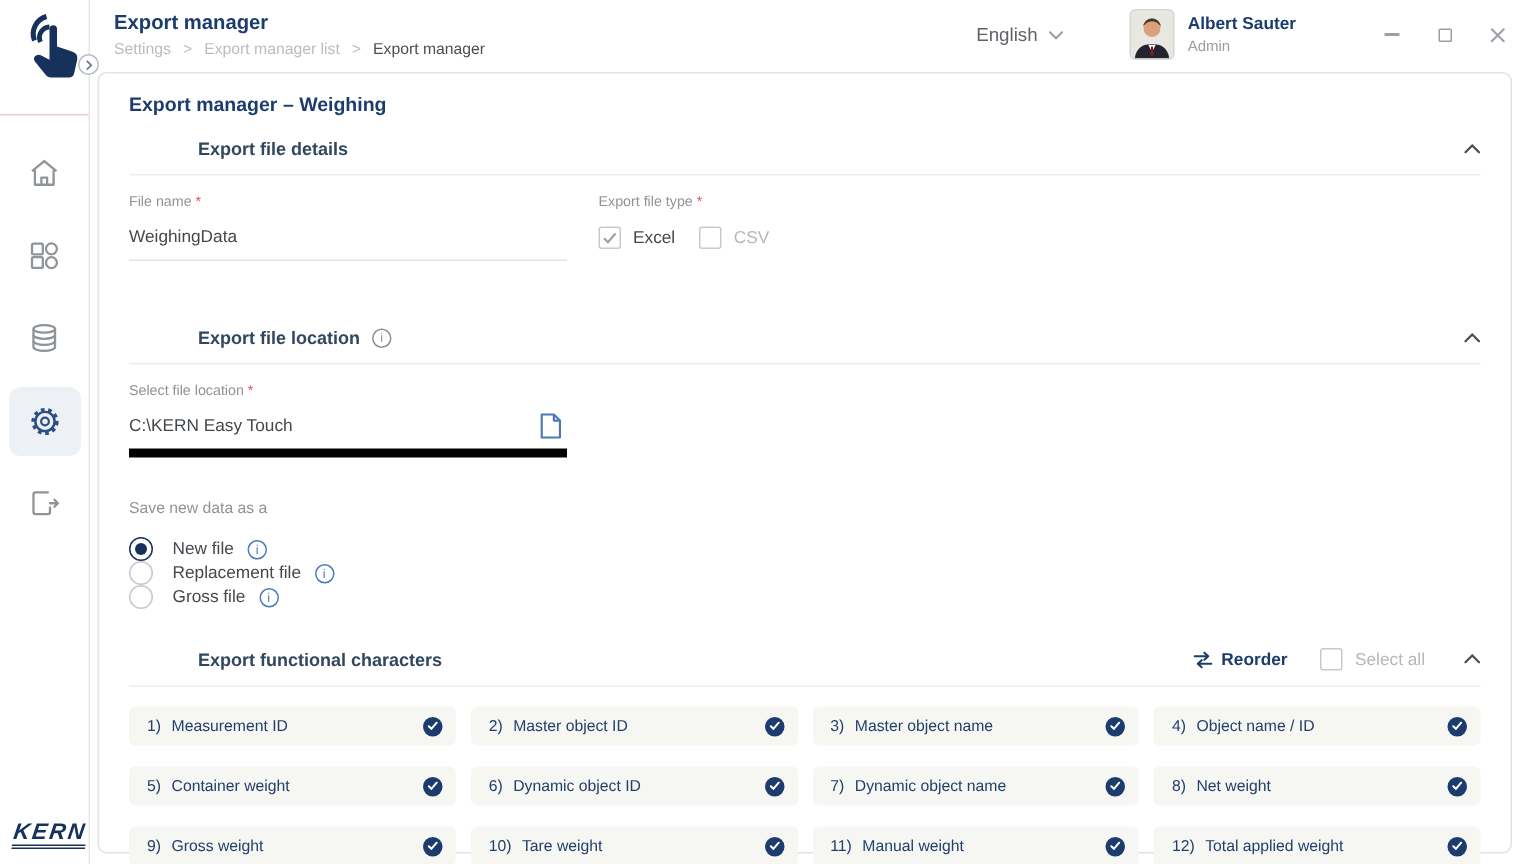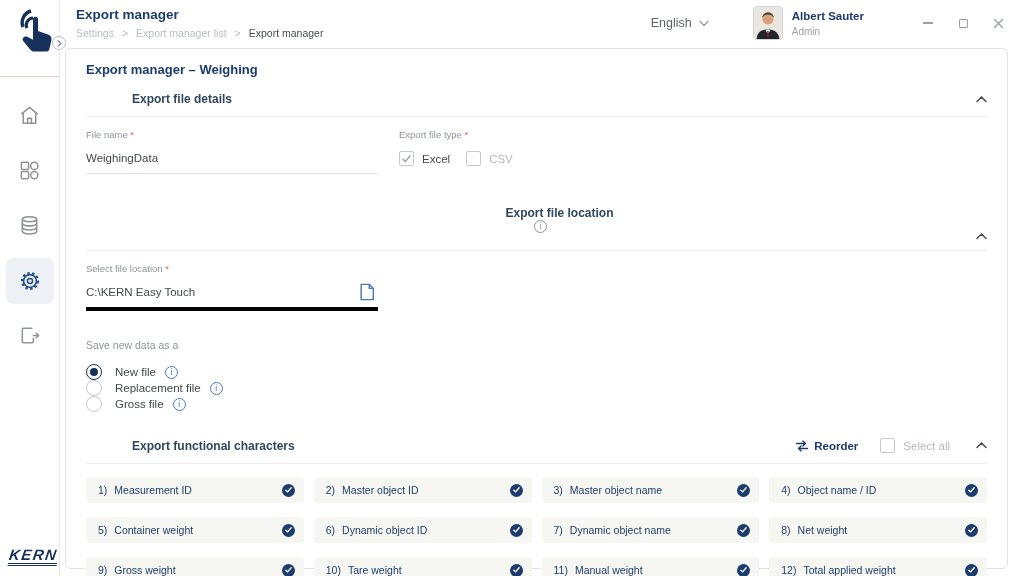--- a/index.html
+++ b/index.html
@@ -42,21 +42,21 @@
   .section-head { display:flex; align-items:center; margin-top:15px; }
   .section-title { font-size:12px; font-weight:bold; color:#31475e;padding-left:46px; }
   .chev-up { margin-left:auto; cursor:pointer; }
   .divider-below-head { border-top:1px solid #ededed; margin-top:10px; }
 
   .fields-row { display:flex; margin-top:12px; }
   .field-col1 { width:313px; }
   .field-label { font-size:9.5px; color:#8f9499; }
   .req { color:#e05c5c; }
   .field-value { font-size:11.5px; color:#43484d; margin-top:12px; padding-bottom:9px; border-bottom:1px solid #e4e4e4; width:292px; position:relative; }
-  .field-value.pink-line { border-bottom:4px solid #000000; }
+  .field-value.pink-line { border-bottom:6px solid #000000; }
   .file-icon { position:absolute; right:2px; bottom:5px; cursor:pointer; }
 
   .type-options { display:flex; align-items:center; margin-top:11px; }
   .cb { width:15px; height:15px; border:1.5px solid #c6cacd; border-radius:2px; display:flex; align-items:center; justify-content:center; background:#fff; cursor:pointer; }
   .cb-label { font-size:11.5px; color:#43484d; margin-left:8px; margin-right:16px; }
   .cb-label.muted { color:#b4b8bc; }
 
   .save-label { font-size:10.5px; color:#8f9499; margin-top:28px; }
   .radio-row { display:flex; margin-top:13px;flex-direction:column; }
   .radio-opt { display:flex; align-items:center; margin-right:44px; cursor:pointer; }
@@ -240,21 +240,21 @@
               <path d="M1 4.2 L3.3 6.5 L8 1"></path>
             </svg>
         </span>
         <span class="cb-label">Excel</span>
         <span class="cb"></span>
         <span class="cb-label muted">CSV</span>
       </div>
     </div>
   </div>
 
-  <div class="section-head" style="margin-top:32px;flex-direction:column;">
+  <div class="section-head" style="margin-top:44px;">
     <span class="section-title">Export file location</span>
     <span class="info-icon gray">i</span>
     <span class="chev-up">
       <svg width="11" height="7" viewBox="0 0 11 7" fill="none" stroke="#4a4f54" stroke-width="1.5" stroke-linecap="round">
           <path d="M1 5.5 L5.5 1 L10 5.5"></path>
         </svg>
     </span>
   </div>
   <div class="divider-below-head"></div>
 

